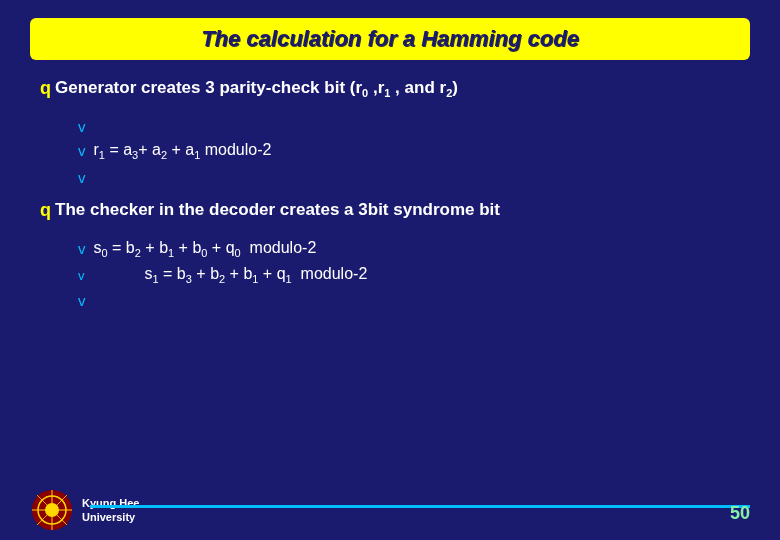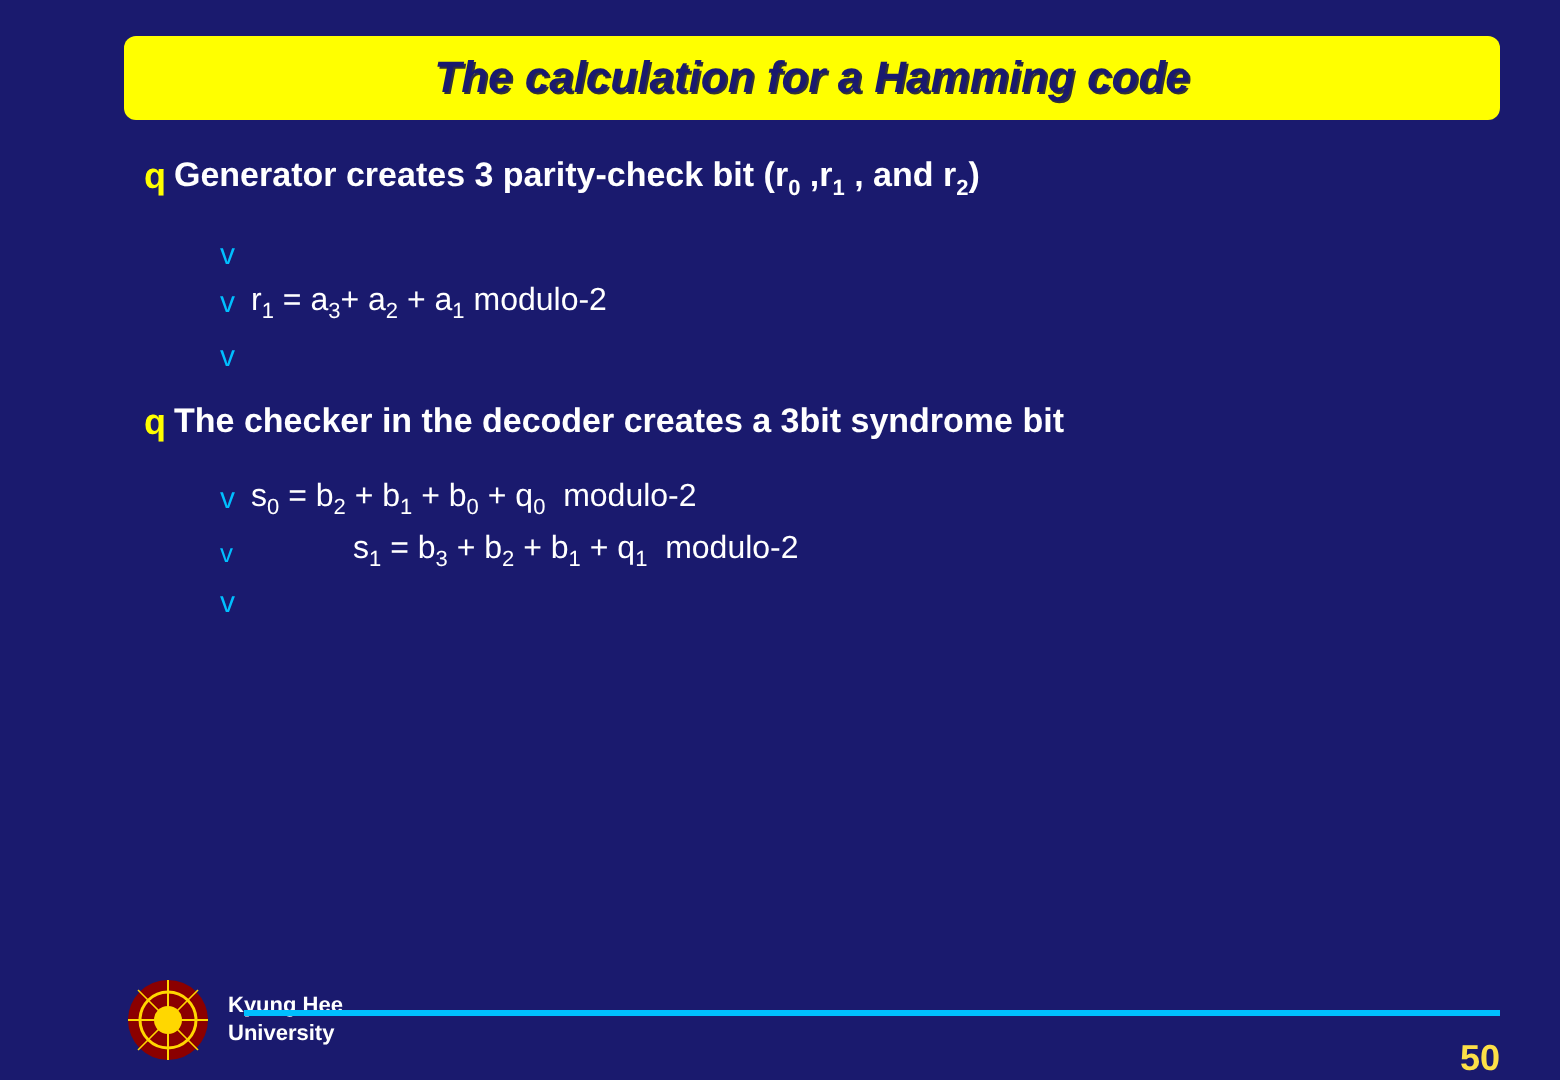--- a/index.html
+++ b/index.html
@@ -11,21 +11,20 @@
       overflow: hidden;
       position: relative;
     }
     .slide {
       width: 780px;
       height: 540px;
       background: #1a1a6e;
       position: relative;
       display: flex;
       flex-direction: column;
-      padding-left: 32px;
     }
     .title-bar {
       background: #ffff00;
       margin: 18px 30px 0 30px;
       padding: 8px 20px;
       border-radius: 6px;
       text-align: center;
     }
     .title-bar h1 {
       color: #1a1a6e;
@@ -104,22 +103,22 @@
       position: absolute;
       left: 90px;
       right: 30px;
       bottom: 32px;
       height: 3px;
       background: #00bfff;
     }
     .page-number {
       position: absolute;
       right: 30px;
-      bottom: 0;
-      color: #fde047;
+      bottom: 16px;
+      color: #86efac;
       font-size: 18px;
       font-weight: bold;
     }
   </style>
 </head>
 <body>
 
 <div class="slide">
   <div class="title-bar">
     <h1>The calculation for a Hamming code</h1>

